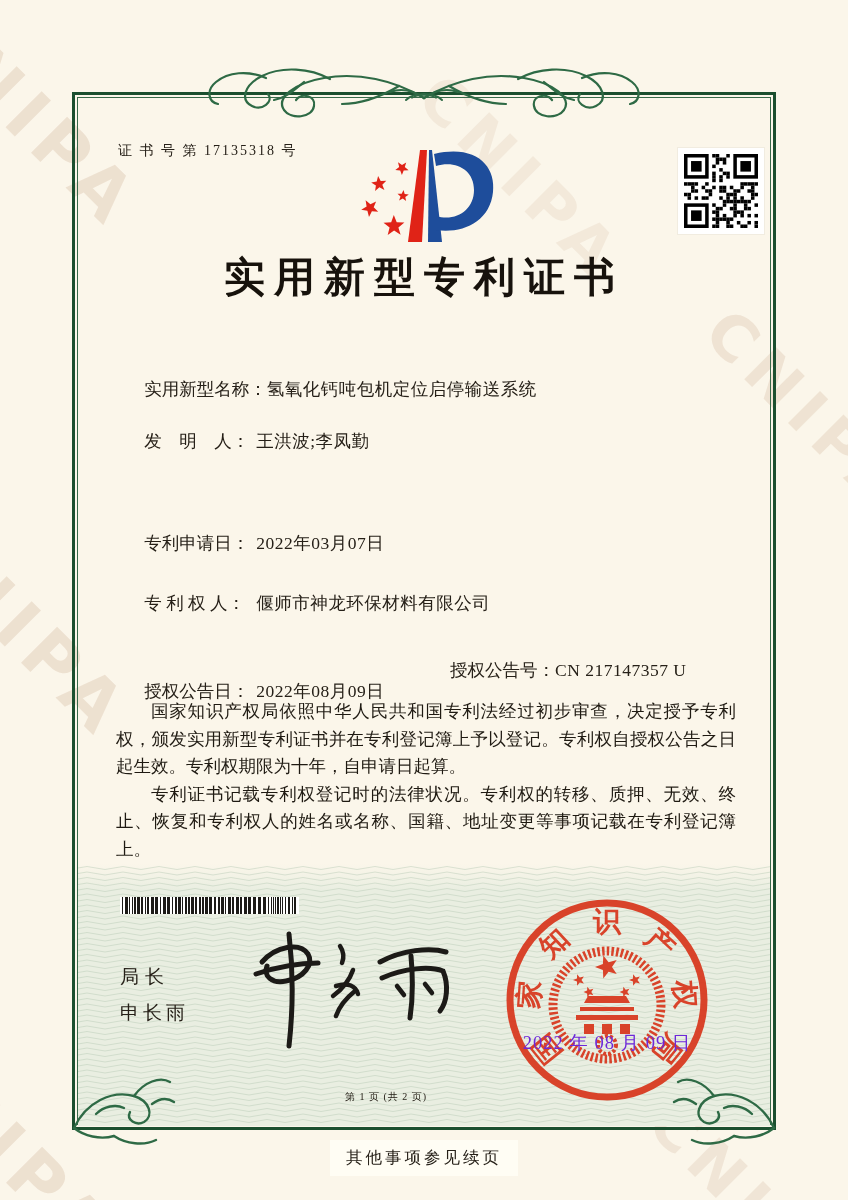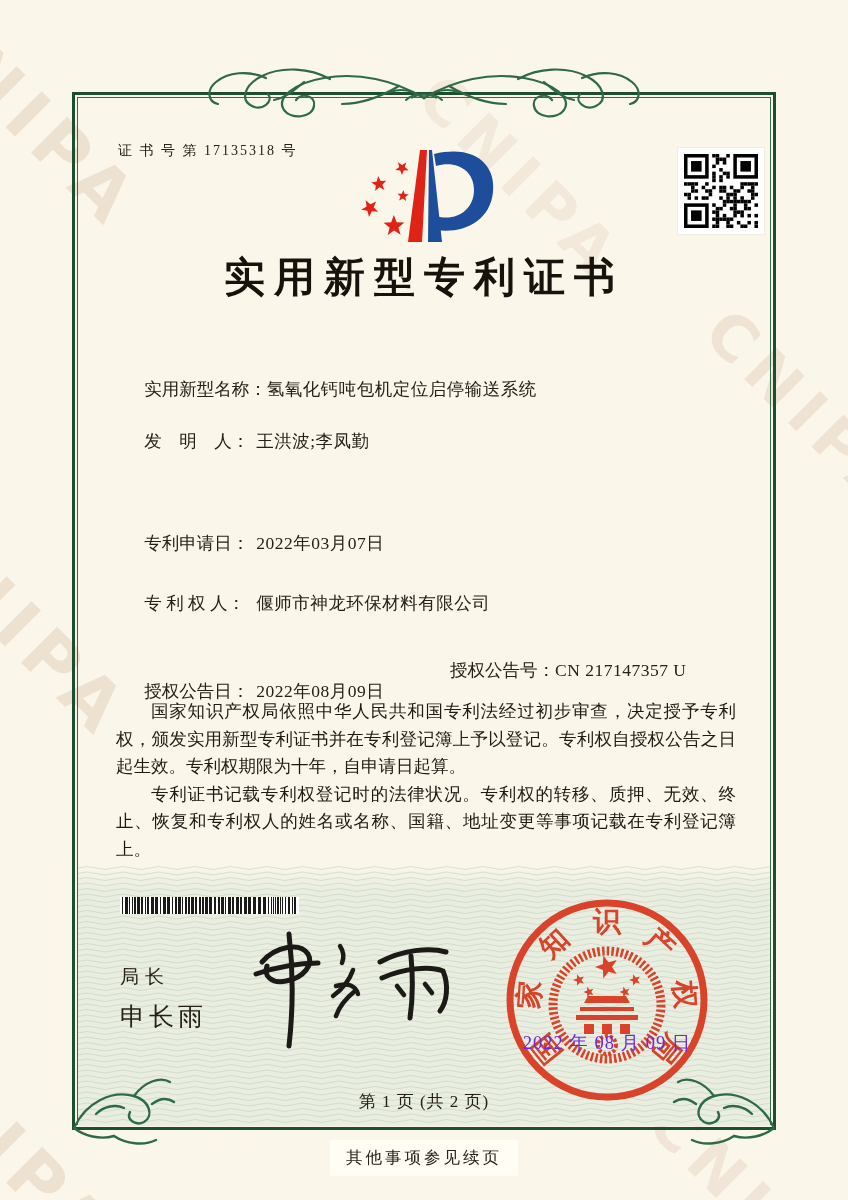--- a/index.html
+++ b/index.html
@@ -45,30 +45,30 @@
 
   .body-text{position:absolute;left:116px;top:698px;width:620px;font-size:17.5px;
              line-height:27.5px;text-align:justify;color:#1f1a12;}
   .body-text p{margin:0;text-indent:2em;}
 
   .barcode{position:absolute;left:120px;top:897px;height:17px;background:#fff;
            padding:0 2px;display:flex;align-items:stretch;z-index:3;}
   .barcode i{display:block;height:100%;}
 
   .officer-title{position:absolute;left:120px;top:964px;font-size:19px;letter-spacing:6px;z-index:3;}
-  .officer-name{position:absolute;left:120px;top:1000px;font-size:25px;letter-spacing:4px;z-index:3;}
+  .officer-name{position:absolute;left:120px;top:1000px;font-size:19px;letter-spacing:4px;z-index:3;}
 
   .signature{position:absolute;left:232px;top:898px;width:230px;height:160px;z-index:3;}
 
   .seal{position:absolute;left:500px;top:893px;width:214px;height:214px;z-index:3;}
   .seal-date{position:absolute;left:500px;top:1030px;width:214px;text-align:center;
              font-size:18.5px;letter-spacing:1px;color:#6d28d9;z-index:4;white-space:pre;}
 
-  .page-info{position:absolute;left:0;top:1090px;width:848px;text-align:center;
-             font-size:17px;z-index:3;letter-spacing:1px;}
+  .page-info{position:absolute;left:0;top:1090px;width:772px;text-align:center;
+             font-size:10px;z-index:3;letter-spacing:1px;}
 
   .footer-note{position:absolute;left:0;top:1140px;width:848px;text-align:center;z-index:3;}
   .footer-note span{display:inline-block;background:#fffdf4;padding:7px 16px;
                     font-size:16.5px;letter-spacing:3px;}
 
   .ornament-top{position:absolute;left:144px;top:52px;width:560px;height:80px;z-index:4;}
   .corner-ornament{position:absolute;width:120px;height:110px;z-index:4;}
   .corner-ornament.left{left:56px;top:1052px;}
   .corner-ornament.right{left:672px;top:1052px;transform:scaleX(-1);}
 </style>

